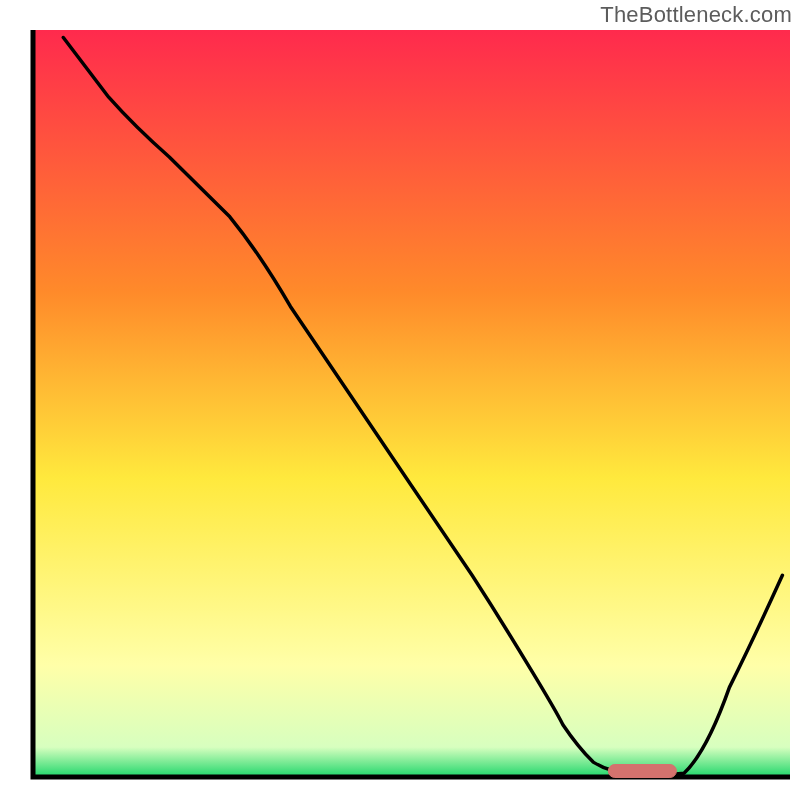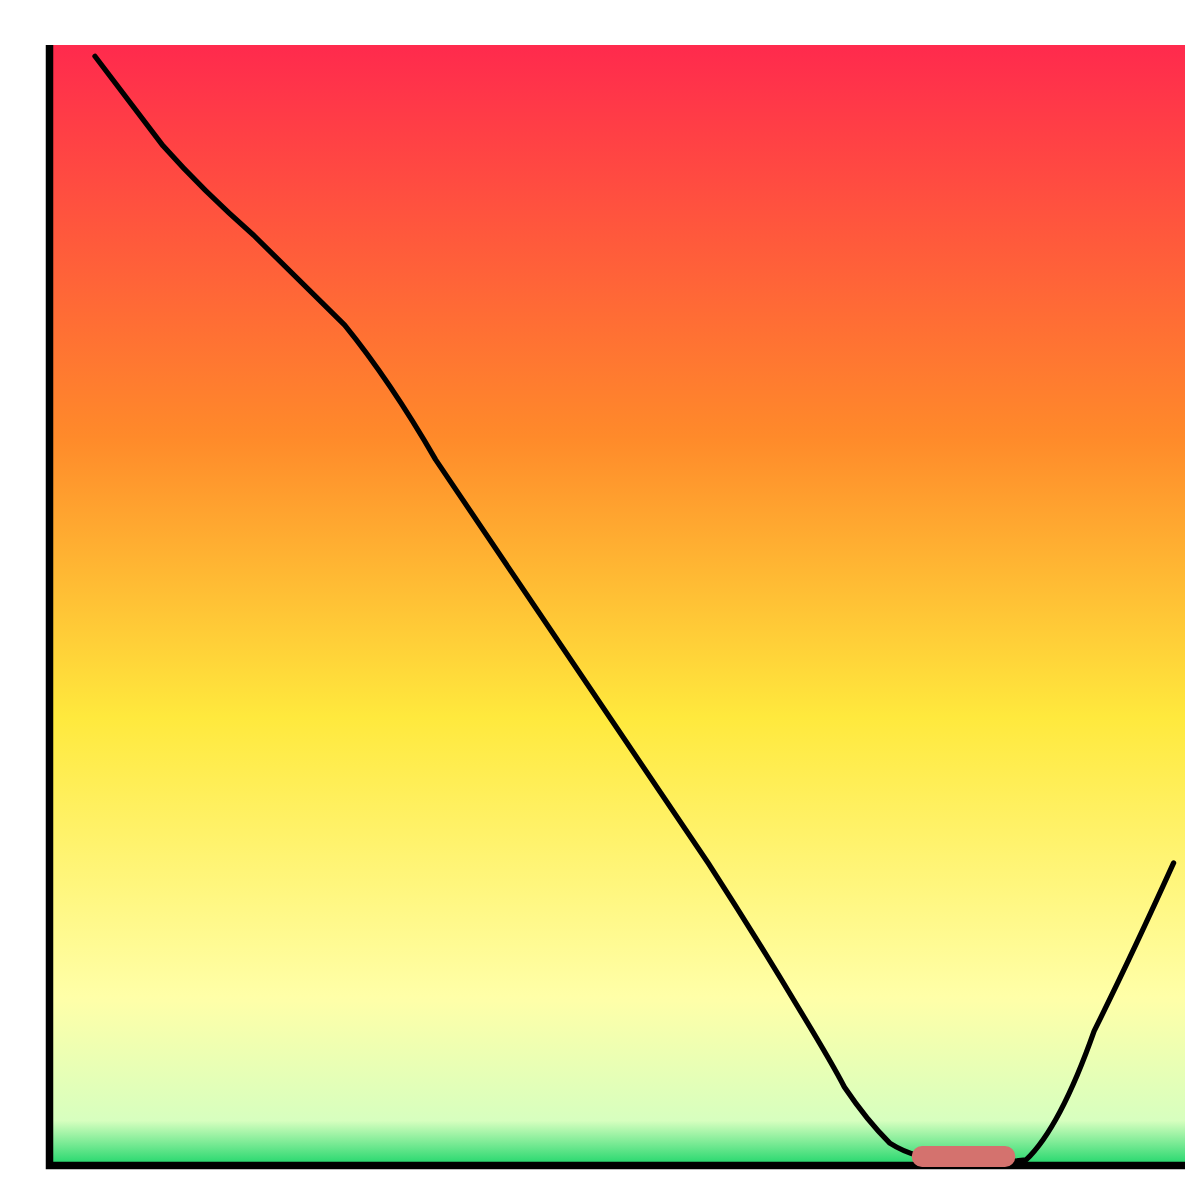--- a/index.html
+++ b/index.html
@@ -33,20 +33,21 @@
     left: 0;
     width: 800px;
     height: 800px;
   }
 </style>
 </head>
 <body>
 
 <div class="frame">
 
+  <div class="watermark">TheBottleneck.com</div>
 
   <svg class="plot" viewBox="0 0 800 800" preserveAspectRatio="none">
     <defs>
       <linearGradient id="bg-grad" x1="0" y1="0" x2="0" y2="1">
         <stop id="g0" offset="0%" stop-color="#ff2a4d"></stop>
         <stop id="g1" offset="35%" stop-color="#ff8a2a"></stop>
         <stop id="g2" offset="60%" stop-color="#ffe93d"></stop>
         <stop id="g3" offset="85%" stop-color="#ffffa8"></stop>
         <stop id="g4" offset="96%" stop-color="#d7ffbf"></stop>
         <stop id="g5" offset="100%" stop-color="#1fd66b"></stop>

